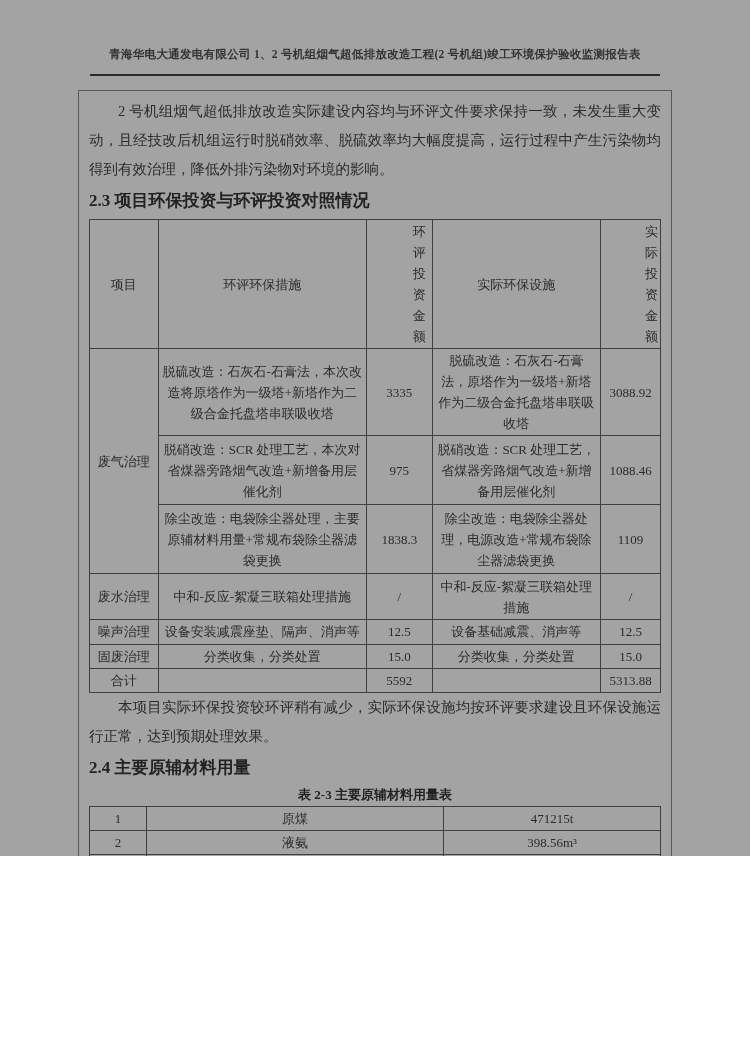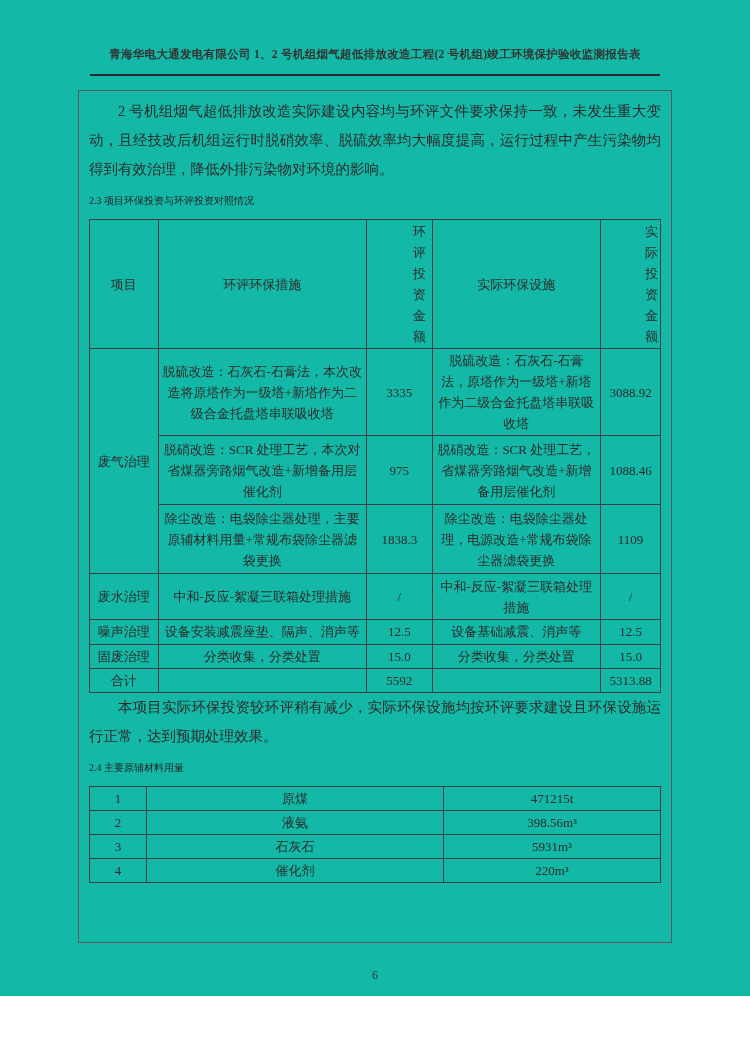--- a/index.html
+++ b/index.html
@@ -1,17 +1,17 @@
 <!DOCTYPE html>
 <html lang="zh"><head>
 <meta charset="utf-8">
 <style>
   html,body{margin:0;padding:0;background:#ffffff;}
   .page{
-    position:relative;width:750px;height:996px;background:#14b8a6;
+    position:relative;width:750px;height:856px;background:#a3a3a3;
     font-family:"Liberation Serif","DejaVu Serif",serif;color:#262626;
     overflow:hidden;
   }
   .doc-header{
     position:absolute;top:47px;left:40px;width:670px;text-align:center;
     font-size:11.5px;font-weight:bold;letter-spacing:.3px;color:#333;
   }
   .header-rule{
     position:absolute;top:74px;left:90px;width:570px;height:0;
     border-top:2px solid #2a2a2a;
@@ -19,21 +19,21 @@
   .content-box{
     position:absolute;top:90px;left:78px;width:594px;height:853px;
     border:1.5px solid #5a5a5a;box-sizing:border-box;padding:6px 10px 0 10px;
     overflow:hidden;
   }
   .body-para{
     margin:0;font-size:14.5px;line-height:29px;text-align:justify;
     text-indent:2em;color:#2b2b2b;
   }
   .sec-heading{
-    margin:5px 0 6px 0;font-size:10px;font-weight:normal;color:#222;
+    margin:5px 0 6px 0;font-size:17px;font-weight:bold;color:#222;
     line-height:24px;
   }
   .tbl-caption{
     margin:2px 0 2px 0;text-align:center;font-size:13px;font-weight:bold;color:#222;
   }
   table{width:100%;border-collapse:collapse;table-layout:fixed;}
   td{
     border:1px solid #3f3f3f;text-align:center;vertical-align:middle;
     font-size:13px;line-height:1.62;padding:1px 4px;color:#2b2b2b;
     overflow:hidden;
@@ -131,20 +131,21 @@
           <td></td>
           <td>5313.88</td>
         </tr>
       </tbody>
     </table>
 
     <p class="body-para" style="">本项目实际环保投资较环评稍有减少，实际环保设施均按环评要求建设且环保设施运行正常，达到预期处理效果。</p>
 
     <div class="sec-heading">2.4  主要原辅材料用量</div>
 
+    <div class="tbl-caption">表 2-3  主要原辅材料用量表</div>
 
     <table class="materials-table">
       <colgroup>
         <col style="width:10%">
         <col style="width:52%">
         <col style="width:38%">
       </colgroup>
       <tbody>
         <tr>
           <td>1</td>

